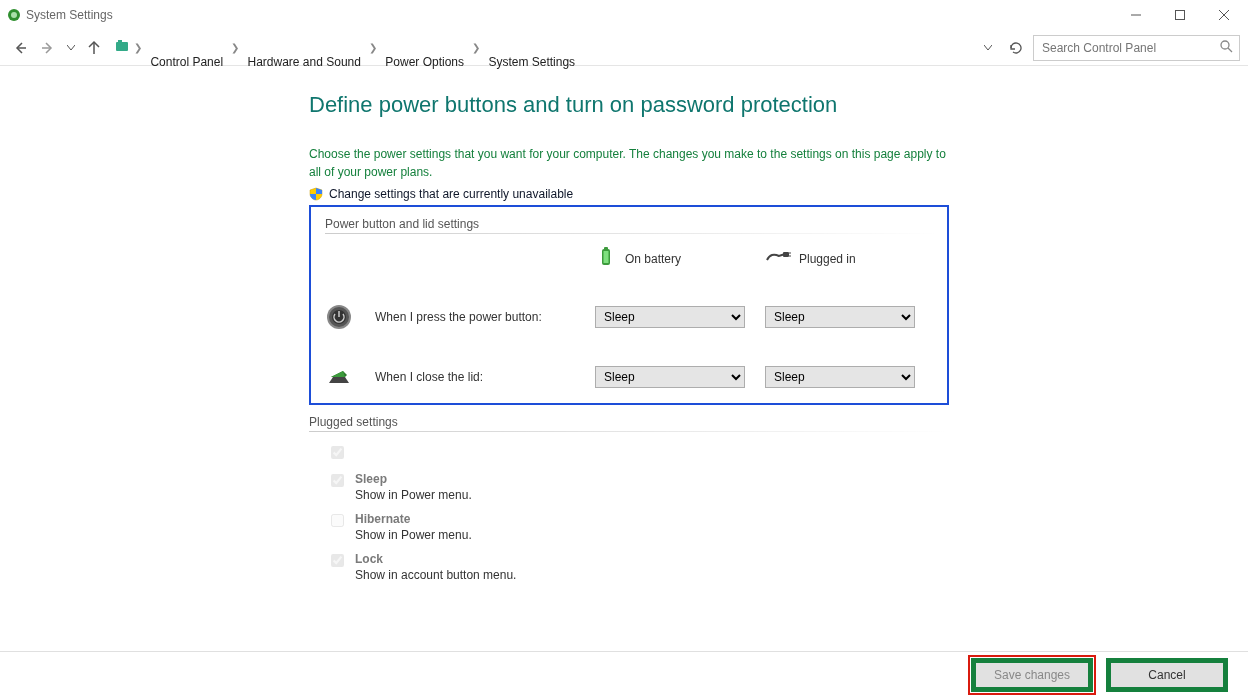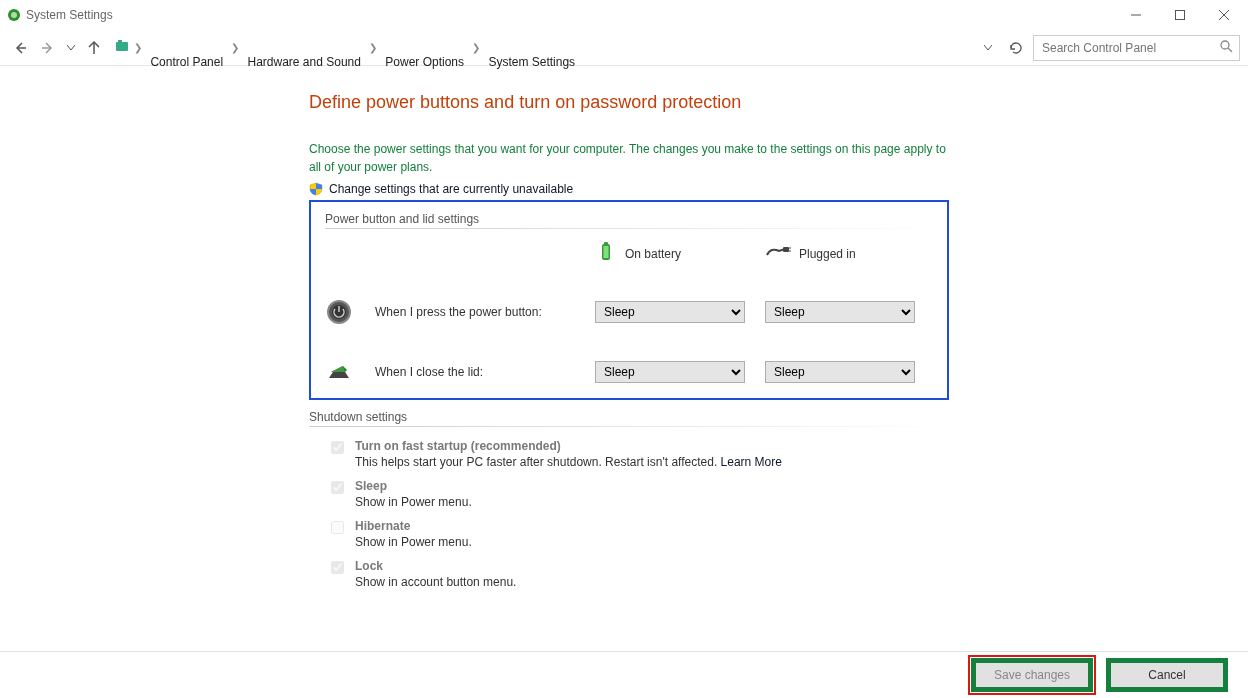--- a/index.html
+++ b/index.html
@@ -96,23 +96,23 @@
     padding: 26px 0 0 0;
     display:flex;
     flex-direction: column;
     align-items: center;
   }
   .content-inner {
     width: 640px;
     margin-left: 10px;
   }
   h1.page-title {
-    color: #c2410c;
+    color: #0f766e;
     font-weight: 400;
-    font-size: 18px;
+    font-size: 22px;
     margin: 0 0 20px 0;
   }
   .description {
     color: #15803d;
     font-size: 12px;
     line-height: 1.5;
     margin-bottom: 6px;
     margin-top: 27px;
   }
   .admin-link-row {
@@ -400,31 +400,25 @@
         </div>
         <div>
           <select class="power-select">
             <option>Sleep</option>
           </select>
         </div>
       </div>
     </div>
 
     <div class="shutdown-section">
-      <div class="group-label">Shutdown settings</div>
+      <div class="group-label">Plugged settings</div>
       <div class="group-line"></div>
 
       <div class="check-row">
         <input type="checkbox" checked="" disabled="" style="">
-        <div>
-          <div class="check-title">Turn on fast startup (recommended)</div>
-          <div class="check-desc">
-            <span>This helps start your PC faster after shutdown. Restart isn't affected. </span><a class="link">Learn More</a>
-          </div>
-        </div>
       </div>
 
       <div class="check-row">
         <input type="checkbox" checked="" disabled="" style="">
         <div>
           <div class="check-title">Sleep</div>
           <div class="check-desc">Show in Power menu.</div>
         </div>
       </div>
 

